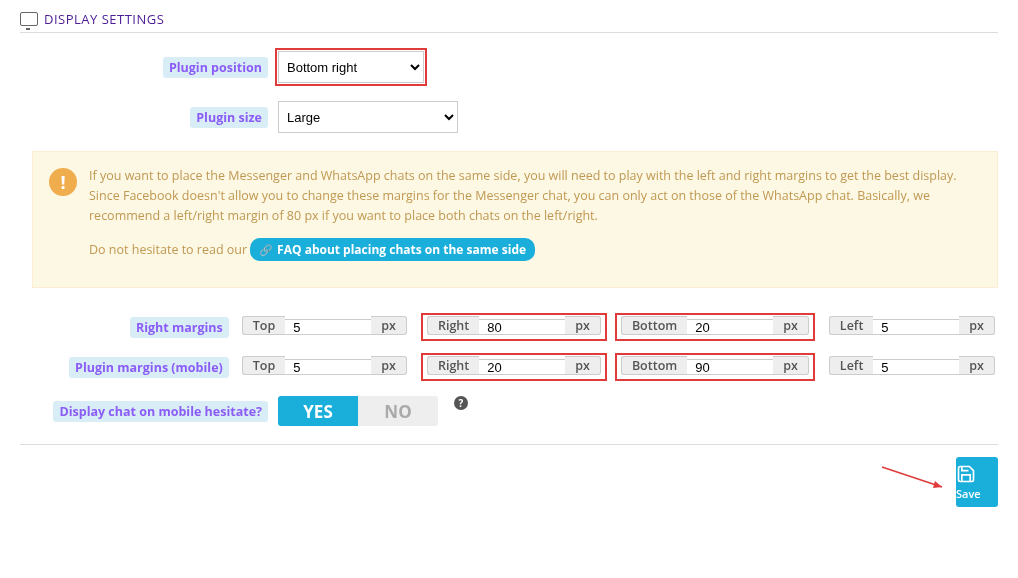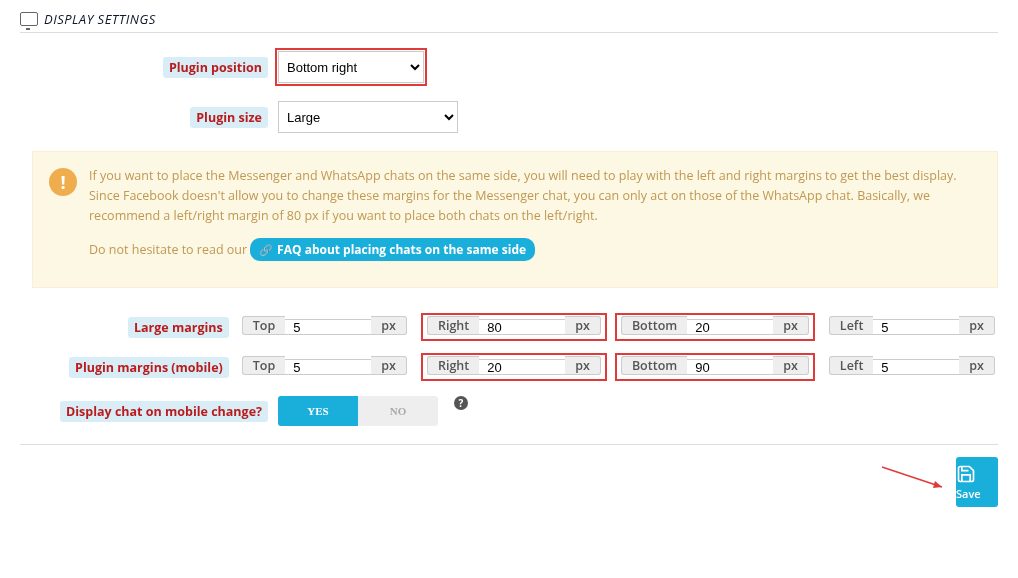--- a/index.html
+++ b/index.html
@@ -1,41 +1,41 @@
 <!DOCTYPE html>
 <html><head>
 <meta charset="utf-8">
 <style>
 * { box-sizing: border-box; margin: 0; padding: 0; }
 body { font-family: "Open Sans", Arial, sans-serif; font-size: 13px; color: #555; padding: 10px 20px 30px; }
 .panel-header { display: flex; align-items: center; gap: 6px; padding-bottom: 4px; border-bottom: 1px solid #ddd; margin-bottom: 18px; }
 .panel-header .hicon { width: 18px; height: 14px; border: 1.8px solid #666; border-radius: 2px; position: relative; }
 .panel-header .hicon::after { content: ""; position: absolute; bottom: -5px; left: 5px; width: 4px; height: 2.5px; background: #666; }
-.panel-header .htxt { font-size: 13px; letter-spacing: 0.5px; color: #0f172a; font-weight: 400; font-style: italic; }
+.panel-header .htxt { font-size: 13px; letter-spacing: 0.5px; color: #4c1d95; font-weight: 400; }
 .row { display: flex; align-items: center; margin-bottom: 18px; }
 .row .label-col { width: 258px; display: flex; justify-content: flex-end; padding-right: 10px; }
-.label-pill { background: #d9edf7; color: #b91c1c; padding: 2px 6px; border-radius: 3px; font-weight: 700; font-size: 12.5px; }
+.label-pill { background: #d9edf7; color: #8b5cf6; padding: 2px 6px; border-radius: 3px; font-weight: 700; font-size: 12.5px; }
 .ctrl-col { flex: 1; display: flex; align-items: center; gap: 14px; }
 select { height: 32px; border: 1px solid #ccc; background: #fff; font-size: 13px; padding: 0 4px; }
 .select-wrap { position: relative; display: inline-block; }
 .hl-red { position: absolute; inset: -3px; border: 2px solid #e03b3b; pointer-events: none; }
 .alert { background: #fcf8e3; border: 1px solid #fbeed5; display: flex; gap: 12px; padding: 14px 16px; margin: 12px 0 28px 12px; color: #c09853; }
 .alert .aicon { width: 28px; height: 28px; border-radius: 50%; background: #f0ad4e; color: #fff; display: flex; align-items: center; justify-content: center; font-weight: 700; font-size: 18px; flex: none; margin-top: 2px; }
 .alert .atxt { font-size: 12.5px; line-height: 1.6; }
 .alert .atxt p { margin-bottom: 12px; }
 .faq-btn { display: inline-flex; align-items: center; gap: 4px; background: #1aaeda; color: #fff; border-radius: 10px; padding: 2px 9px; font-size: 12px; font-weight: 700; }
 .faq-btn .linkicon { font-size: 11px; }
 .margin-group { display: flex; align-items: flex-end; height: 16px; }
 .margin-group .addon { display: flex; align-items: center; padding: 0 10px; background: #eee; border: 1px solid #ccc; font-size: 12.5px; color: #555; font-weight: 600; }
 .margin-group input { width: 86px; border: 1px solid #ccc; border-left: none; border-right: none; padding: 0 8px; font-size: 13px; height: 100%; outline: none; }
 .margin-group .addon:first-child { border-right: none; border-radius: 3px 0 0 3px; }
 .margin-group .addon:last-child { border-left: none; border-radius: 0 3px 3px 0; }
 .margin-wrap { position: relative; padding: 3px; }
 .toggle { display: flex; height: 30px; border-radius: 3px; overflow: hidden; }
-.toggle .opt { width: 40px; display: flex; align-items: center; justify-content: center; font-size: 11px; font-weight: 700; font-family: Liberation Serif, serif; }
+.toggle .opt { width: 40px; display: flex; align-items: center; justify-content: center; font-size: 17px; font-weight: 700; }
 .toggle .opt.yes { background: #1aaeda; color: #fff; width: 80px; }
 .toggle .opt.no { background: #eee; color: #aaa; width: 80px; }
 .helpq { width: 14px; height: 14px; border-radius: 50%; background: #555; color: #fff; display: flex; align-items: center; justify-content: center; font-size: 10px; font-weight: 700; margin-left: 2px; margin-top: -16px; }
 .divider { border-top: 1px solid #ddd; margin: 18px 0 12px; }
 .footer { display: flex; justify-content: flex-end; position: relative; height: 60px; }
 .save-btn { width: 42px; height: 50px; background: #1aaeda; color: #fff; display: flex; flex-direction: column; justify-content: center; gap: 2px; border-radius: 3px; cursor: pointer; }
 .save-btn .disk { width: 20px; height: 20px; }
 .save-btn .stxt { font-size: 11px; font-weight: 600; }
 .arrow { position: absolute; right: 48px; top: 8px; width: 70px; height: 30px; pointer-events: none; }
 </style>
@@ -81,21 +81,21 @@
       <span class="faq-btn">
         <span class="linkicon">🔗</span>
         <span>FAQ about placing chats on the same side</span>
       </span>
     </p>
   </div>
 </div>
 
 <div class="row">
   <div class="label-col">
-      <span class="label-pill">Large margins</span>
+      <span class="label-pill">Right margins</span>
     </div>
   <div class="ctrl-col">
     <div class="margin-wrap">
       <div class="margin-group">
         <span class="addon">Top</span>
         <input value="5" style="">
         <span class="addon">px</span>
       </div>
     </div>
     <div class="margin-wrap">
@@ -157,21 +157,21 @@
         <span class="addon">Left</span>
         <input value="5" style="">
         <span class="addon">px</span>
       </div>
     </div>
   </div>
 </div>
 
 <div class="row">
   <div class="label-col">
-      <span class="label-pill">Display chat on mobile change?</span>
+      <span class="label-pill">Display chat on mobile hesitate?</span>
     </div>
   <div class="ctrl-col">
     <div class="toggle">
       <div class="opt yes">YES</div>
       <div class="opt no">NO</div>
     </div>
     <div class="helpq">?</div>
   </div>
 </div>
 

